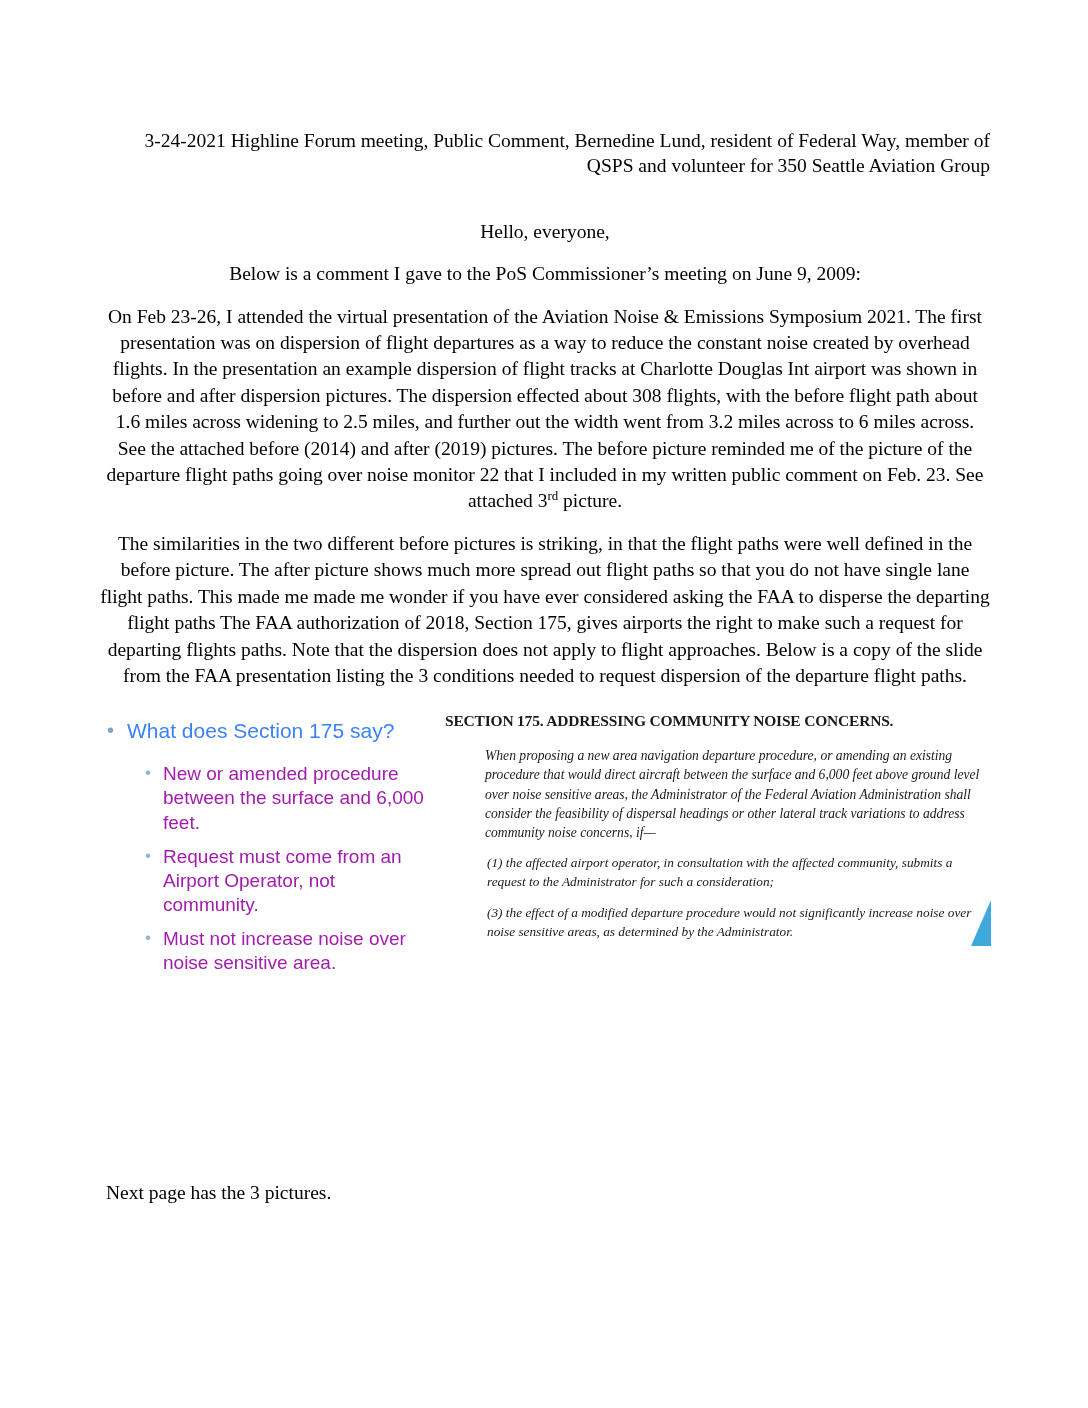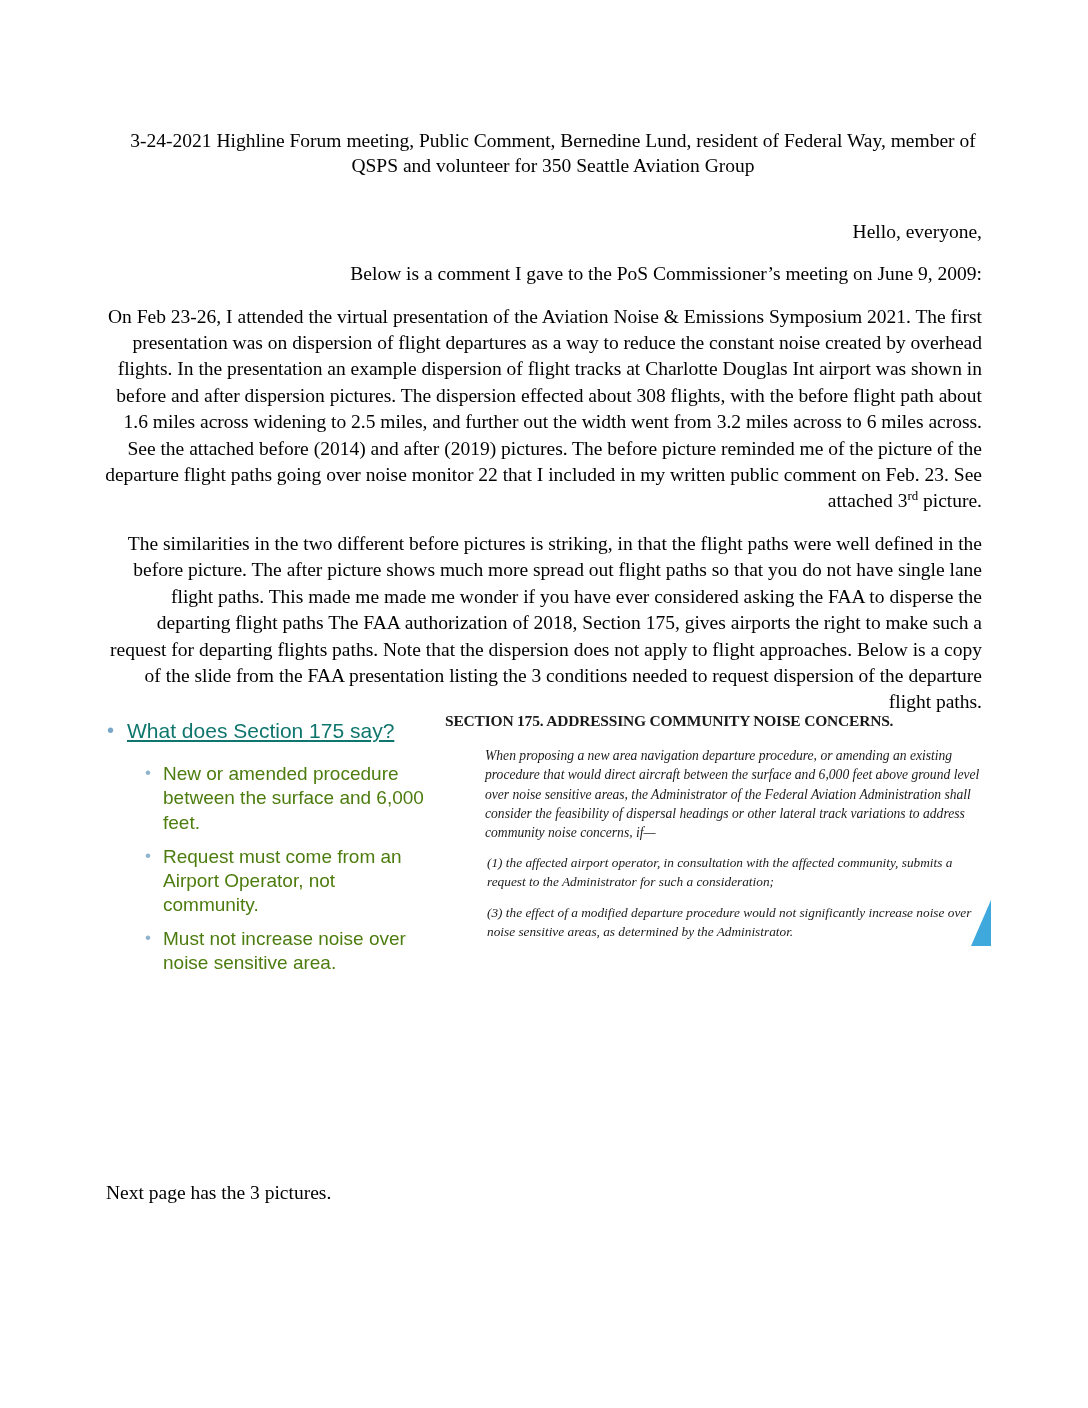--- a/index.html
+++ b/index.html
@@ -26,28 +26,28 @@
     position: absolute;
     left: 100px;
     top: 128px;
     width: 890px;
   }
   .doc-title {
     font-family: "Liberation Serif", serif;
     font-size: 19.5px;
     line-height: 1.30;
     margin: 0 0 0 16px;
-    text-align: center;
+    text-align: right;
   }
   .para {
     font-family: "Liberation Serif", serif;
     font-size: 19.5px;
     line-height: 1.355;
-    margin: 0 8px 0 0;
-    text-align: right;
+    margin: 0 0 0 0;
+    text-align: center;
   }
   .gap-lg { height: 40px; }
   .gap-sm { height: 16px; }
   sup {
     font-size: 0.66em;
     vertical-align: super;
     line-height: 0;
   }
 
   
@@ -63,41 +63,40 @@
     left: 5px;
     top: 18px;
     width: 330px;
     font-family: "Liberation Sans", sans-serif;
     color: #5a6670;
   }
   .bullet-main {
     position: relative;
     padding-left: 22px;
     font-size: 21px;
-    color: #0f766e;
+    color: #3b82f6;
     line-height: 1.25;
-    text-decoration: underline;
   }
   .bullet-main::before {
     content: "•";
     position: absolute;
     left: 2px;
     top: 0;
     color: #7aa7c7;
     font-size: 20px;
   }
   .sub-list {
     margin-top: 18px;
     padding-left: 40px;
   }
   .bullet-sub {
     position: relative;
     padding-left: 18px;
     font-size: 19px;
-    color: #4d7c0f;
+    color: #a21caf;
     line-height: 1.27;
     margin-bottom: 10px;
   }
   .bullet-sub::before {
     content: "•";
     position: absolute;
     left: 0;
     top: 0;
     color: #8fb4cd;
     font-size: 17px;

